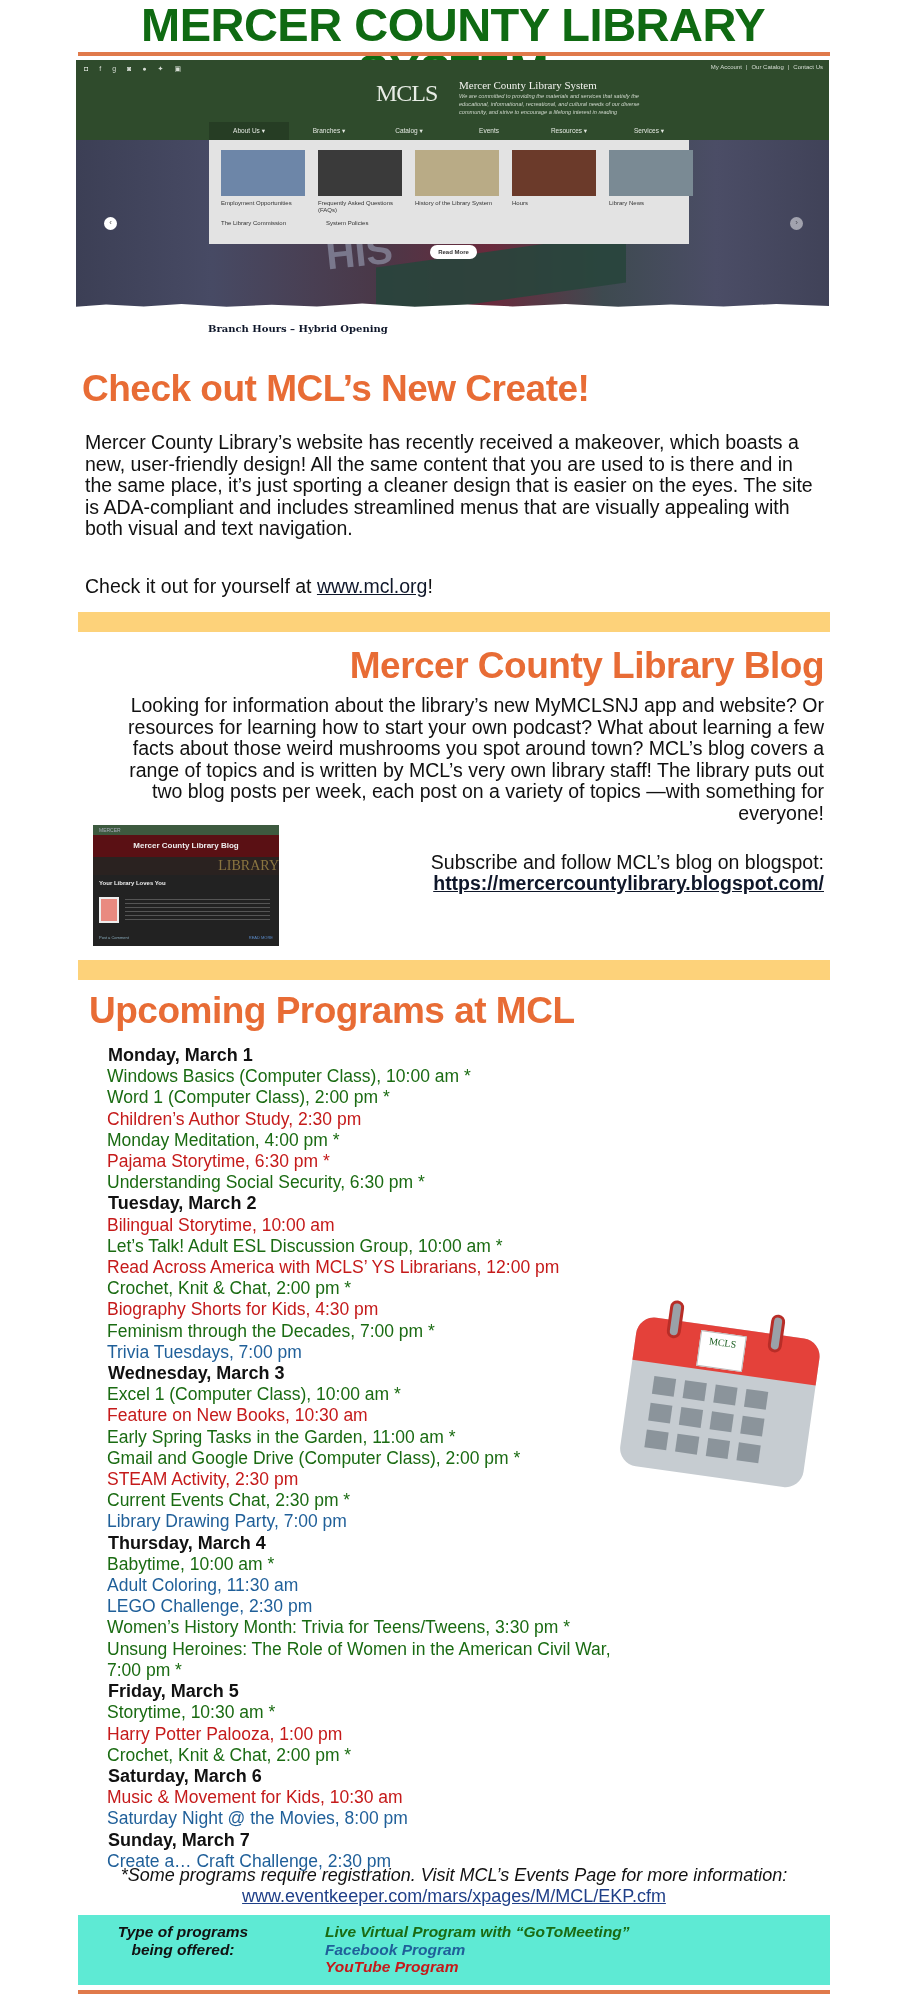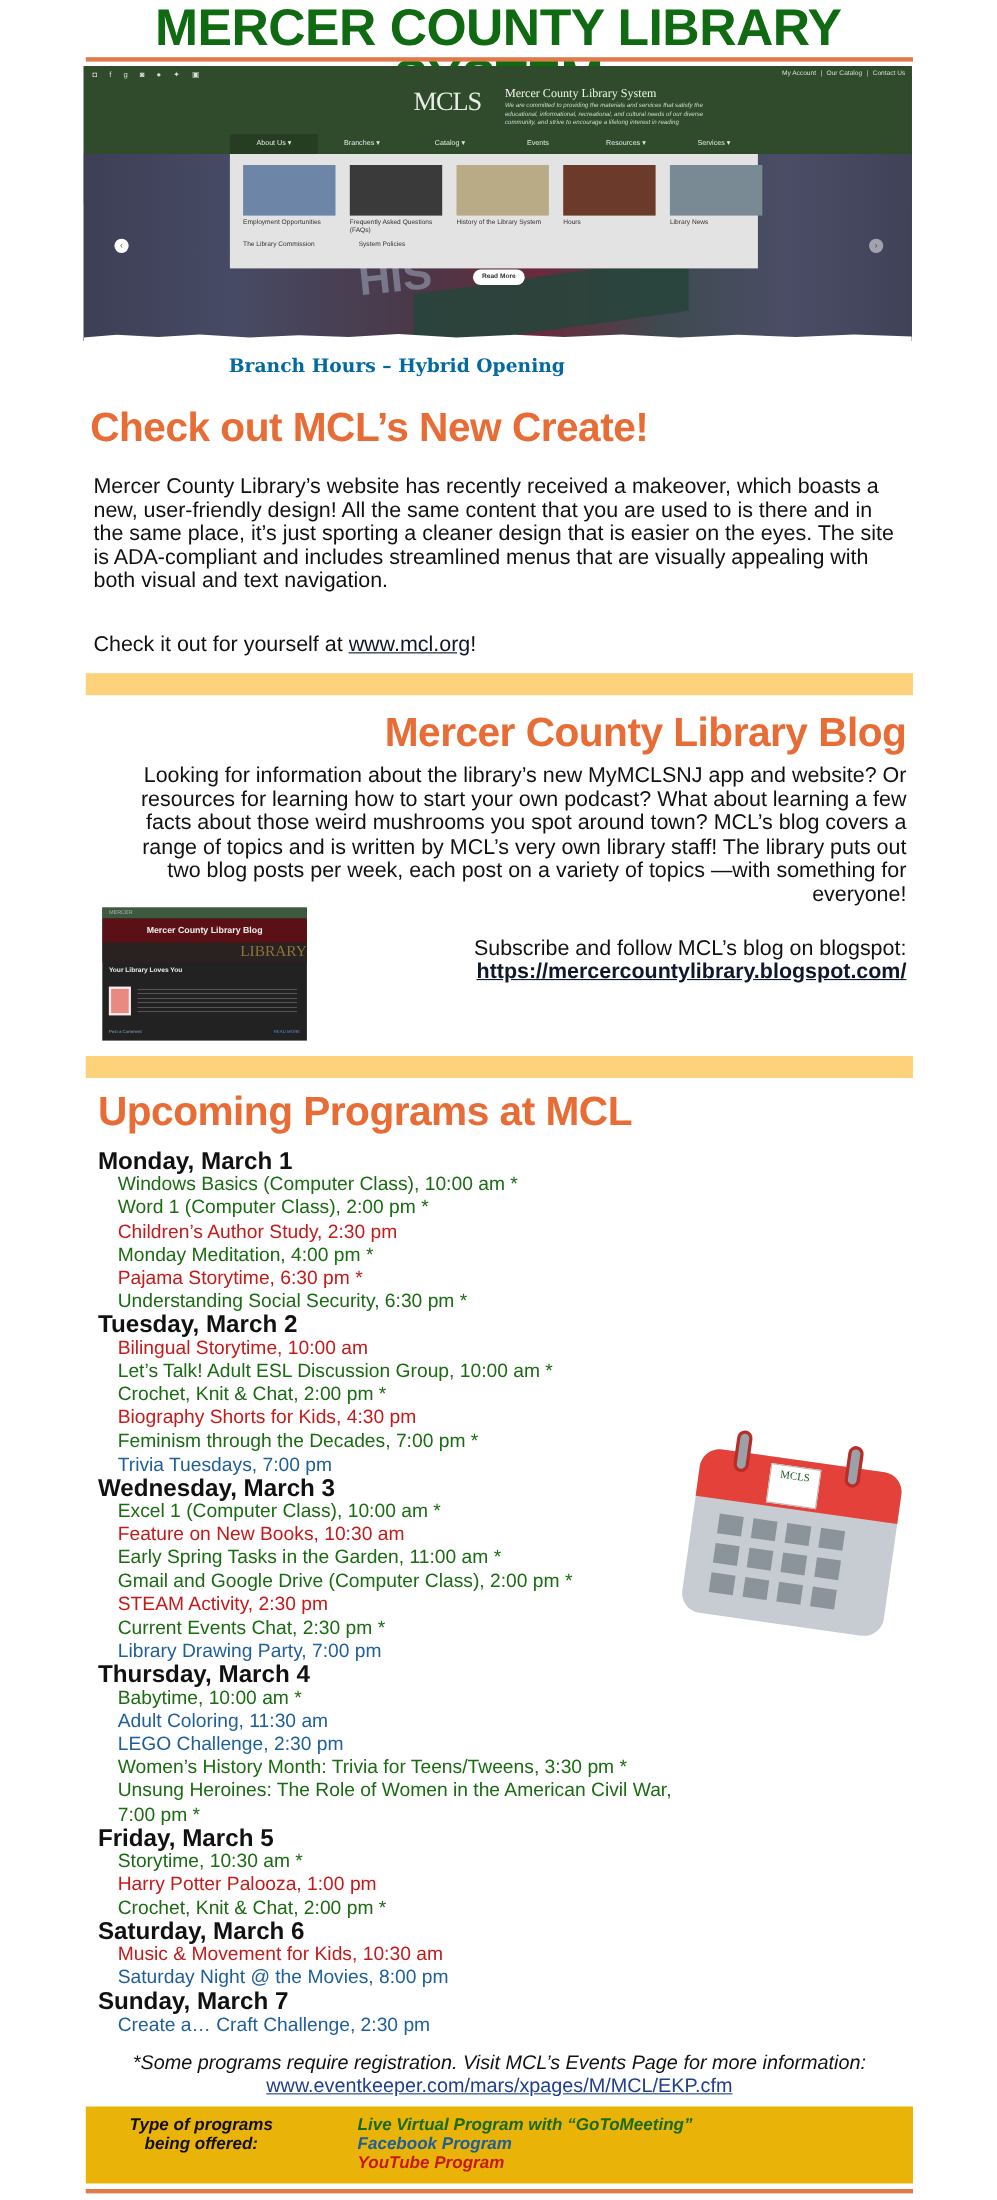--- a/index.html
+++ b/index.html
@@ -31,21 +31,21 @@
   .dropdown { position: absolute; left: 133px; top: 80px; width: 480px; height: 104px; background: #e3e3e3; }
   .thumbs { position: absolute; left: 12px; top: 10px; display: flex; gap: 13px; }
   .thumb { width: 84px; }
   .thumb .img { width: 84px; height: 46px; }
   .thumb .cap { font-size: 6px; line-height: 7px; color: #333; margin-top: 4px; }
   .dd-row2 { position: absolute; left: 12px; top: 80px; display: flex; gap: 40px; font-size: 6px; color: #333; }
   .read-more { position: absolute; left: 354px; top: 185px; width: 47px; height: 14px; border-radius: 8px; background: #fff; color: #333; font-size: 6px; font-weight: bold; text-align: center; line-height: 14px; }
   .arrow { position: absolute; top: 157px; width: 13px; height: 13px; border-radius: 50%; background: #fff; color: #555; font-size: 8px; text-align: center; line-height: 12px; }
   .torn { position: absolute; left: 0; bottom: 0; width: 100%; height: 8px; background: #fff;
     clip-path: polygon(0 60%,4% 30%,9% 55%,14% 25%,20% 60%,26% 35%,32% 55%,38% 20%,45% 60%,52% 30%,58% 55%,65% 25%,72% 60%,79% 30%,86% 55%,93% 25%,100% 50%,100% 100%,0 100%); }
-  .branch-hours { position: absolute; left: 208px; top: 323px; font-family: "DejaVu Serif", serif; font-size: 17px; color: #0369a1; font-weight: bold; }
+  .branch-hours { position: absolute; left: 208px; top: 323px; font-family: "DejaVu Serif", serif; font-size: 10px; color: #0f172a; font-weight: bold; }
 
   
   .h-orange { position: absolute; font-weight: bold; color: #e86c35; letter-spacing: -0.5px; }
   .body-txt { position: absolute; font-size: 19.5px; line-height: 21.5px; color: #111; }
   a.lnk { color: #0f172a; text-decoration: underline; }
   .gold-bar { position: absolute; left: 78px; width: 752px; height: 20px; background: #fdd27a; }
 
   
   .blog-text { text-align: right; }
   .blog-shot { position: absolute; left: 93px; top: 825px; width: 186px; height: 121px; background: #222; overflow: hidden; }
@@ -54,39 +54,39 @@
   .blog-shot .lib { position: absolute; left: 0; top: 32px; width: 100%; height: 18px; background: #2a2220; color: #8a7540; font-family: "Liberation Serif", serif; font-size: 14px; text-align: right; line-height: 18px; }
   .blog-shot .post-title { position: absolute; left: 6px; top: 55px; color: #eee; font-size: 6px; font-weight: bold; }
   .blog-shot .post-thumb { position: absolute; left: 6px; top: 72px; width: 20px; height: 26px; background: #e98a80; border: 2px solid #eee; }
   .blog-shot .post-lines { position: absolute; left: 32px; top: 74px; width: 145px; height: 22px;
     background: repeating-linear-gradient(180deg, #555 0 1px, transparent 1px 4px); }
   .blog-shot .foot { position: absolute; left: 6px; bottom: 6px; font-size: 4px; color: #8ab; }
   .blog-shot .foot-r { position: absolute; right: 6px; bottom: 6px; font-size: 4px; color: #5a8ac8; }
 
   
   .programs { position: absolute; left: 89px; top: 1045px; width: 560px; }
-  .day { font-weight: bold; font-size: 22px; line-height: 21.2px; color: #111; }
+  .day { font-weight: bold; font-size: 18px; line-height: 21.2px; color: #111; margin-left: 19px; }
   .event { font-size: 17.5px; line-height: 21.2px; padding-left: 18px; }
   .c-green { color: #1a6b12; }
   .c-red { color: #c51a1a; }
   .c-blue { color: #1f5f99; }
 
   .calendar { position: absolute; left: 620px; top: 1298px; width: 210px; height: 200px; transform: rotate(8deg); }
   .cal-body { position: absolute; left: 8px; top: 30px; width: 185px; height: 150px; background: #c6ccd1; border-radius: 18px; }
   .cal-top { position: absolute; left: 8px; top: 30px; width: 185px; height: 45px; background: #e4413a; border-radius: 18px 18px 0 0; }
   .ring { position: absolute; top: 10px; width: 14px; height: 38px; background: #9aa1a8; border-radius: 7px; border: 3px solid #b82d27; }
   .cal-logo { position: absolute; left: 72px; top: 36px; width: 46px; height: 36px; background: #fff; border: 1px solid #bbb; font-family: "Liberation Serif", serif; font-size: 10px; color: #1b5e20; text-align: center; line-height: 18px; }
   .cal-grid { position: absolute; left: 32px; top: 88px; display: grid; grid-template-columns: repeat(4, 22px); gap: 9px 9px; }
   .cal-grid span { width: 22px; height: 18px; background: #8b949b; display: block; }
 
   .note { position: absolute; left: 78px; top: 1865px; width: 752px; text-align: center; font-size: 18px; line-height: 21px; font-style: italic; }
   .note-link { position: absolute; left: 78px; top: 1886px; width: 752px; text-align: center; font-size: 18px; line-height: 21px; }
   .note-link a { color: #1f3f88; text-decoration: underline; }
 
-  .legend-box { position: absolute; left: 78px; top: 1915px; width: 752px; height: 70px; background: #eab308; }
+  .legend-box { position: absolute; left: 78px; top: 1915px; width: 752px; height: 70px; background: #5eead4; }
   .legend-label { position: absolute; left: 30px; top: 8px; width: 150px; text-align: center; font-style: italic; font-weight: bold; font-size: 15.5px; line-height: 17.5px; color: #111; }
   .legend-items { position: absolute; left: 247px; top: 8px; font-style: italic; font-weight: bold; font-size: 15.5px; line-height: 17.5px; }
 </style>
 </head>
 <body>
 
 <div class="page">
 
   <div class="masthead" style="top:2px;">MERCER COUNTY LIBRARY SYSTEM</div>
   <div class="rule-orange" style="top:52px;"></div>
@@ -191,20 +191,21 @@
       <div class="day">Monday, March 1</div>
       <div class="event c-green">Windows Basics (Computer Class), 10:00 am *</div>
       <div class="event c-green">Word 1 (Computer Class), 2:00 pm *</div>
       <div class="event c-red">Children’s Author Study, 2:30 pm</div>
       <div class="event c-green">Monday Meditation, 4:00 pm *</div>
       <div class="event c-red">Pajama Storytime, 6:30 pm *</div>
       <div class="event c-green">Understanding Social Security, 6:30 pm *</div>
       <div class="day">Tuesday, March 2</div>
       <div class="event c-red">Bilingual Storytime, 10:00 am</div>
       <div class="event c-green">Let’s Talk! Adult ESL Discussion Group, 10:00 am *</div>
+      <div class="event c-red">Read Across America with MCLS’ YS Librarians, 12:00 pm</div>
       <div class="event c-green">Crochet, Knit &amp; Chat, 2:00 pm *</div>
       <div class="event c-red">Biography Shorts for Kids, 4:30 pm</div>
       <div class="event c-green">Feminism through the Decades, 7:00 pm *</div>
       <div class="event c-blue">Trivia Tuesdays, 7:00 pm</div>
       <div class="day">Wednesday, March 3</div>
       <div class="event c-green">Excel 1 (Computer Class), 10:00 am *</div>
       <div class="event c-red">Feature on New Books, 10:30 am</div>
       <div class="event c-green">Early Spring Tasks in the Garden, 11:00 am *</div>
       <div class="event c-green">Gmail and Google Drive (Computer Class), 2:00 pm *</div>
       <div class="event c-red">STEAM Activity, 2:30 pm</div>

